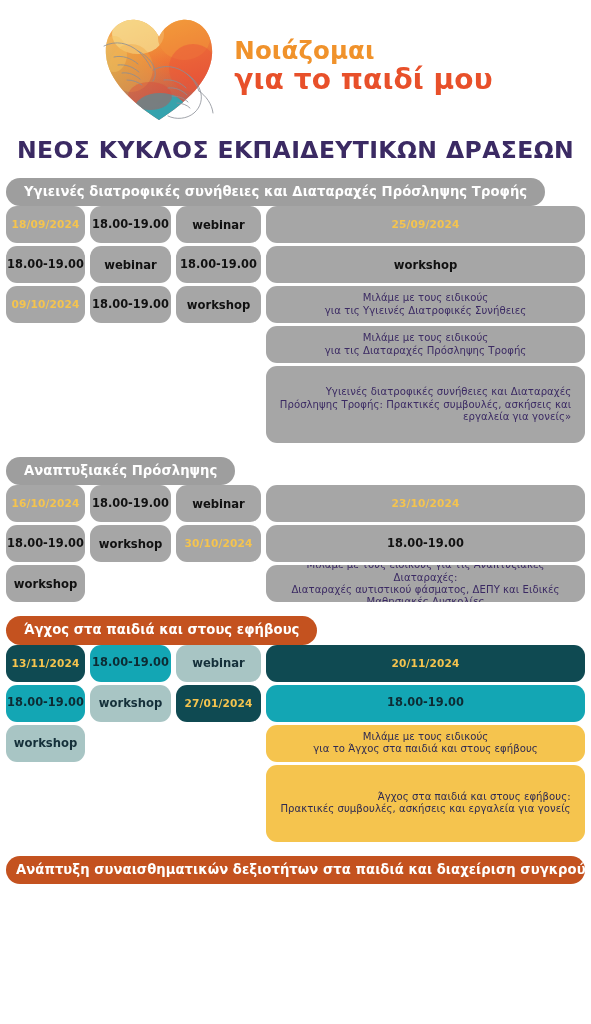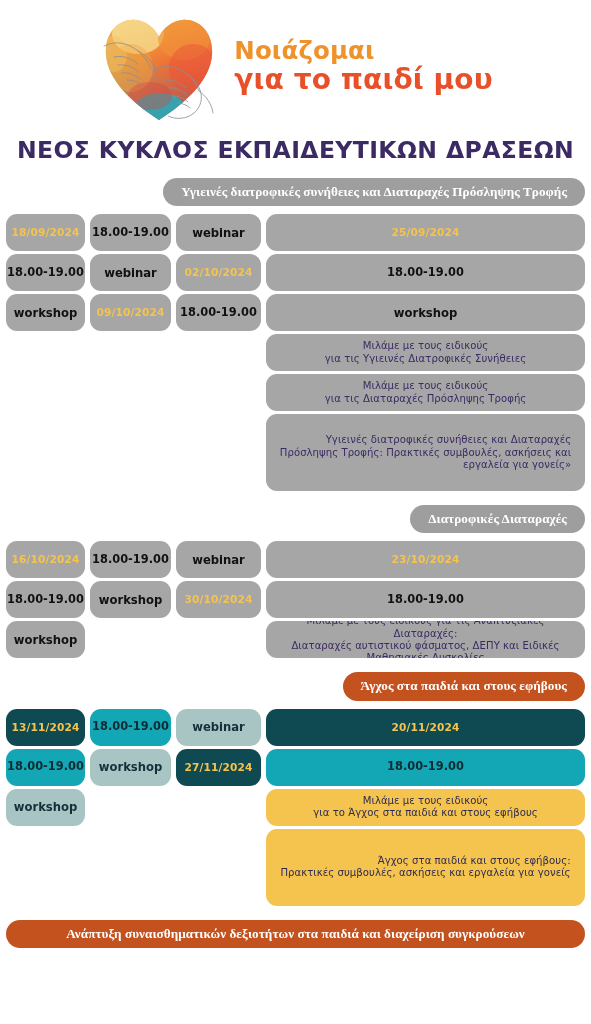--- a/index.html
+++ b/index.html
@@ -66,23 +66,21 @@
     margin: 6px 0 0 0;
     white-space: nowrap;
   }
 
   
   .sections { padding: 0 6px; }
   .section { margin-top: 14px; }
 
   .section-header {
     display: flex;
-    justify-content: flex-end;
-    margin-bottom: 8px;
-    font-family: Liberation Serif, serif;
+    justify-content: flex-start;
   }
   .section-pill {
     display: inline-block;
     border-radius: 999px;
     padding: 6px 18px 7px 18px;
     font-size: 13.2px;
     font-weight: 700;
     color: #ffffff;
     text-align: center;
     line-height: 1.15;
@@ -221,40 +219,39 @@
         <div class="section-header">
           <div class="section-pill gray">Υγιεινές διατροφικές συνήθειες και Διαταραχές Πρόσληψης Τροφής</div>
         </div>
         <div class="rows pal-gray">
           <div class="cell cell-date">18/09/2024</div>
           <div class="cell cell-time">18.00-19.00</div>
           <div class="cell cell-type">webinar</div>
           <div class="cell cell-date">25/09/2024</div>
           <div class="cell cell-time">18.00-19.00</div>
           <div class="cell cell-type">webinar</div>
-          <div class="cell cell-date">02/10/2024</div>
           <div class="cell cell-time">18.00-19.00</div>
           <div class="cell cell-type">workshop</div>
           <div class="cell cell-date">09/10/2024</div>
           <div class="cell cell-time">18.00-19.00</div>
           <div class="cell cell-type">workshop</div>
           <div class="cell cell-desc" style="grid-column: 4;">
             <span>Μιλάμε με τους ειδικούς<br>για τις Υγιεινές Διατροφικές Συνήθειες</span>
           </div>
           <div class="cell cell-desc" style="grid-column: 4;">
             <span>Μιλάμε με τους ειδικούς<br>για τις Διαταραχές Πρόσληψης Τροφής</span>
           </div>
           <div class="cell cell-desc span2" style="grid-column: 4;">
             <span>Υγιεινές διατροφικές συνήθειες και Διαταραχές<br>Πρόσληψης Τροφής: Πρακτικές συμβουλές, ασκήσεις και<br>εργαλεία για γονείς»</span>
           </div>
         </div>
       </div>
       <div class="section">
         <div class="section-header">
-          <div class="section-pill gray">Διατροφικές Διαταραχές</div>
+          <div class="section-pill gray">Αναπτυξιακές Πρόσληψης</div>
         </div>
         <div class="rows pal-gray">
           <div class="cell cell-date">16/10/2024</div>
           <div class="cell cell-time">18.00-19.00</div>
           <div class="cell cell-type">webinar</div>
           <div class="cell cell-date">23/10/2024</div>
           <div class="cell cell-time">18.00-19.00</div>
           <div class="cell cell-type">workshop</div>
           <div class="cell cell-date">30/10/2024</div>
           <div class="cell cell-time">18.00-19.00</div>
@@ -268,21 +265,21 @@
         <div class="section-header">
           <div class="section-pill orange">Άγχος στα παιδιά και στους εφήβους</div>
         </div>
         <div class="rows pal-color">
           <div class="cell cell-date">13/11/2024</div>
           <div class="cell cell-time">18.00-19.00</div>
           <div class="cell cell-type">webinar</div>
           <div class="cell cell-date">20/11/2024</div>
           <div class="cell cell-time">18.00-19.00</div>
           <div class="cell cell-type">workshop</div>
-          <div class="cell cell-date">27/11/2024</div>
+          <div class="cell cell-date">27/01/2024</div>
           <div class="cell cell-time">18.00-19.00</div>
           <div class="cell cell-type">workshop</div>
           <div class="cell cell-desc" style="grid-column: 4;">
             <span>Μιλάμε με τους ειδικούς<br>για το Άγχος στα παιδιά και στους εφήβους</span>
           </div>
           <div class="cell cell-desc span2" style="grid-column: 4;">
             <span>Άγχος στα παιδιά και στους εφήβους:<br>Πρακτικές συμβουλές, ασκήσεις και εργαλεία για γονείς</span>
           </div>
         </div>
       </div>

